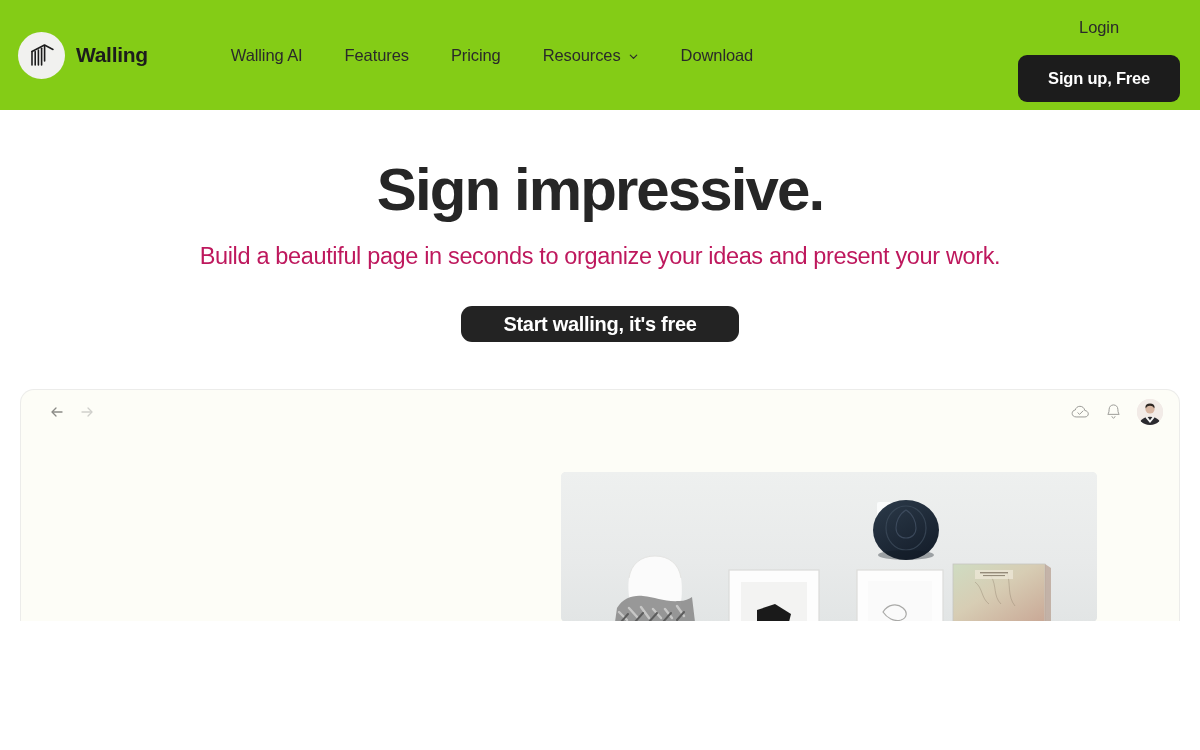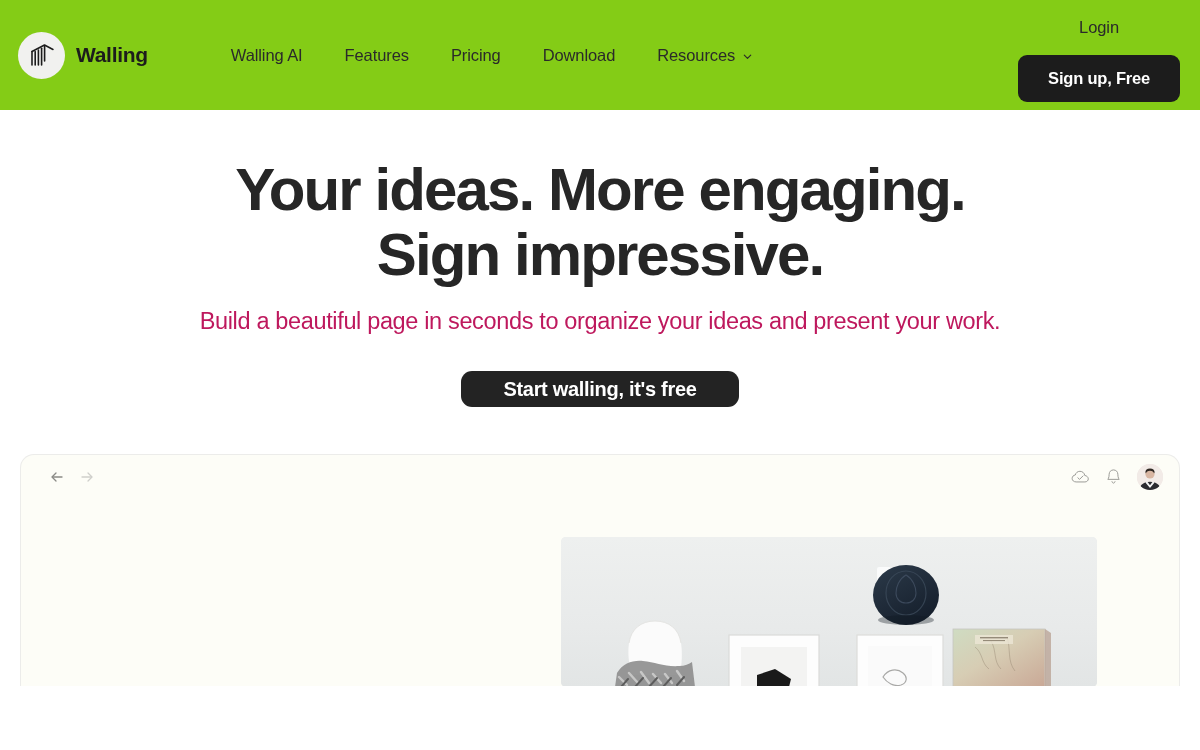--- a/index.html
+++ b/index.html
@@ -261,41 +261,40 @@
     <div class="nav-item">
       <span>Walling AI</span>
     </div>
     <div class="nav-item">
       <span>Features</span>
     </div>
     <div class="nav-item">
       <span>Pricing</span>
     </div>
     <div class="nav-item">
-      <span>Download</span>
-    </div>
-    <div class="nav-item">
       <span>Resources</span>
       <span class="chev">
         <svg width="11" height="11" viewBox="0 0 12 12" fill="none">
           <path d="M2.5 4.5 L6 8 L9.5 4.5" stroke="#2a2a2a" stroke-width="1.3" stroke-linecap="round" stroke-linejoin="round"></path>
         </svg>
       </span>
     </div>
+    <div class="nav-item">
+      <span>Download</span>
+    </div>
   </nav>
 
   <div class="header-right">
     <div class="login-link">Login</div>
     <button class="signup-btn">Sign up, Free</button>
   </div>
 </header>
 
 <section class="hero">
   <h1 class="hero-title">
-    <span class="line">Your ideas. More engaging.</span>
     <span class="line">Sign impressive.</span>
   </h1>
   <p class="hero-sub">Build a beautiful page in seconds to organize your ideas and present your work.</p>
   <button class="hero-cta">Start walling, it's free</button>
 </section>
 
 <section class="app-preview-wrap">
   <div class="app-preview">
 
     <div class="app-topbar">

